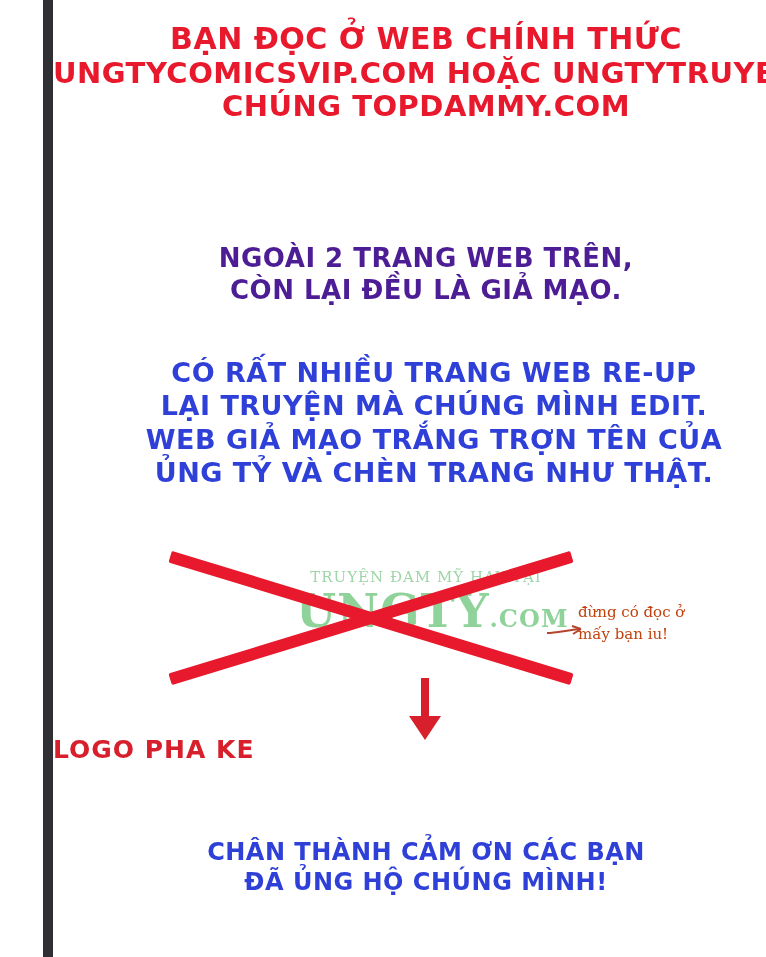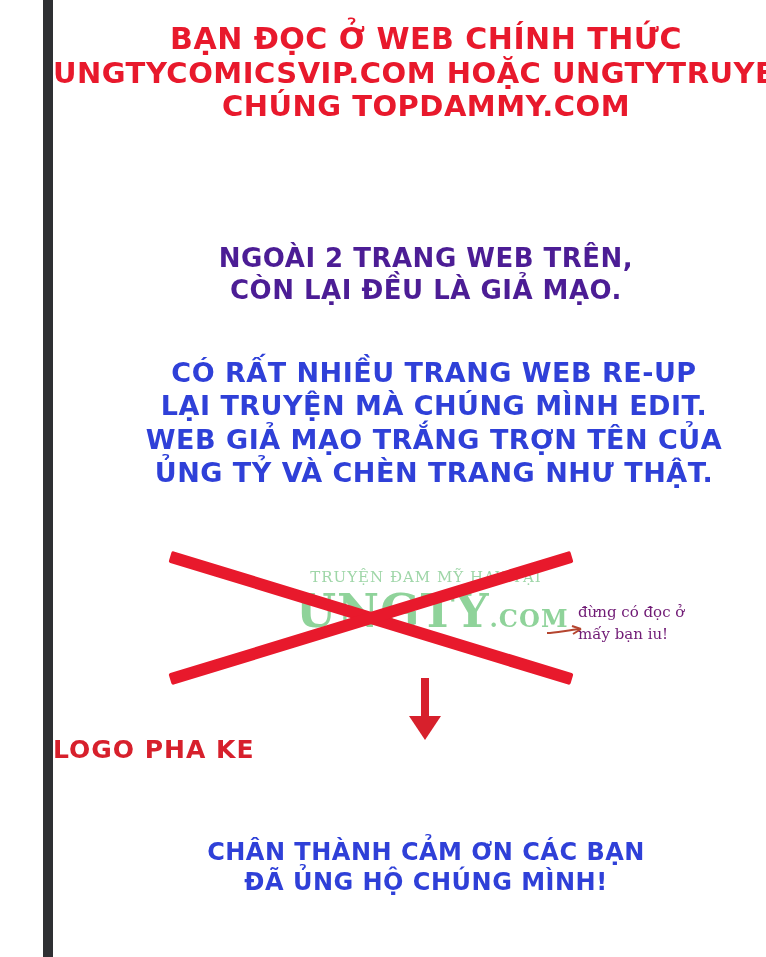--- a/index.html
+++ b/index.html
@@ -143,21 +143,21 @@
     transform-origin: center center;
   }
   .cross .bar.a { transform: rotate(17deg); }
   .cross .bar.b { transform: rotate(-17deg); }
 
   .note {
     position: absolute;
     left: 525px;
     top: 42px;
     width: 180px;
-    color: #701a75;
+    color: #c2410c;
     font-size: 15px;
     line-height: 1.45;
     text-align: left;
     font-family: "DejaVu Serif", serif;
   }
   .note-arrow {
     position: absolute;
     left: 492px;
     top: 64px;
     width: 40px;

